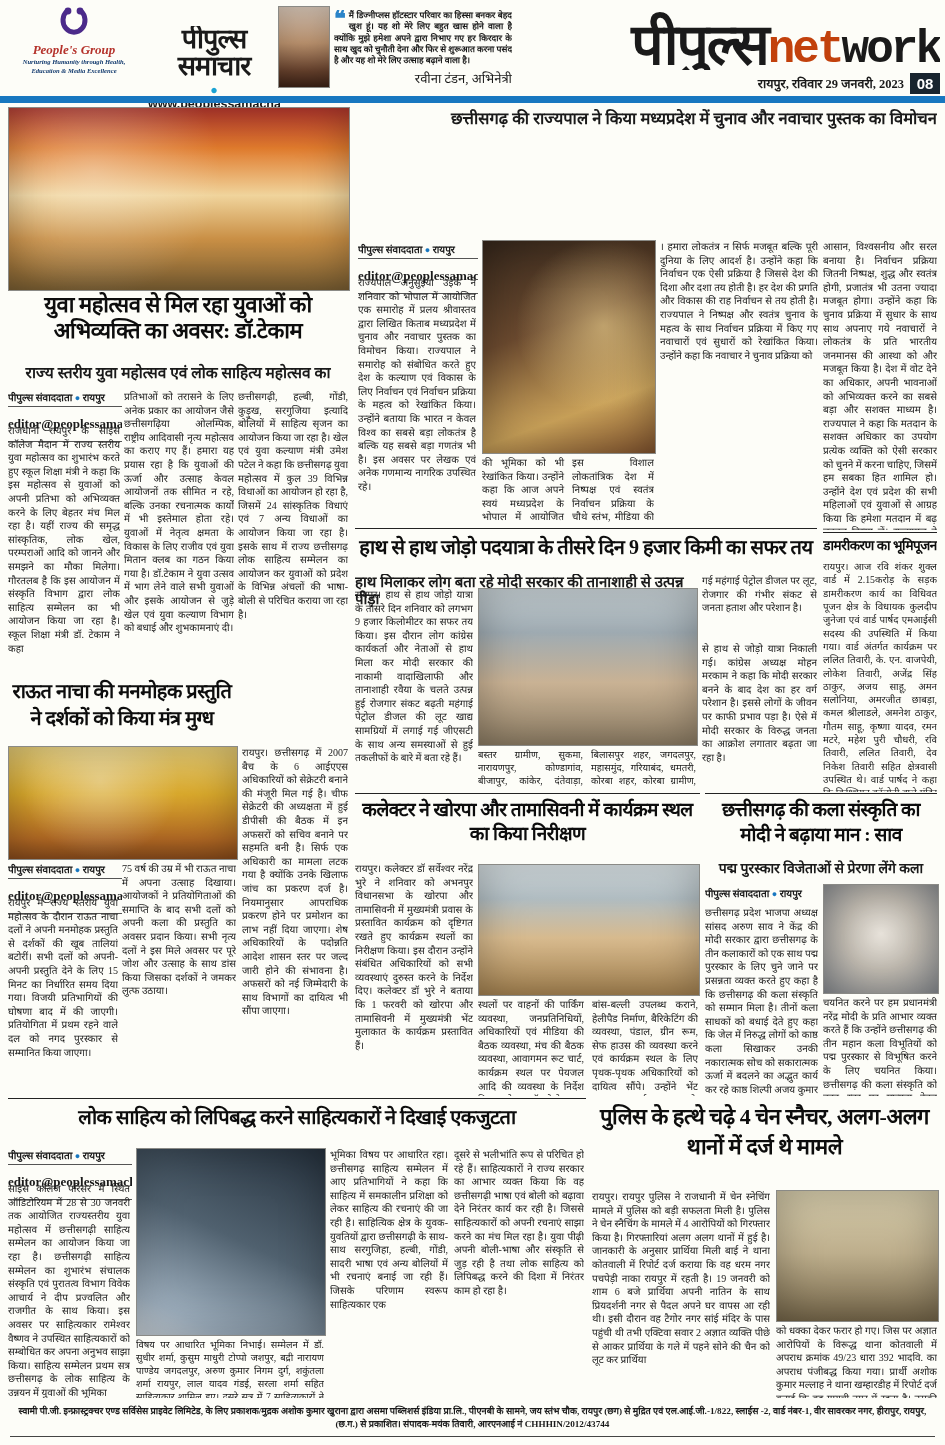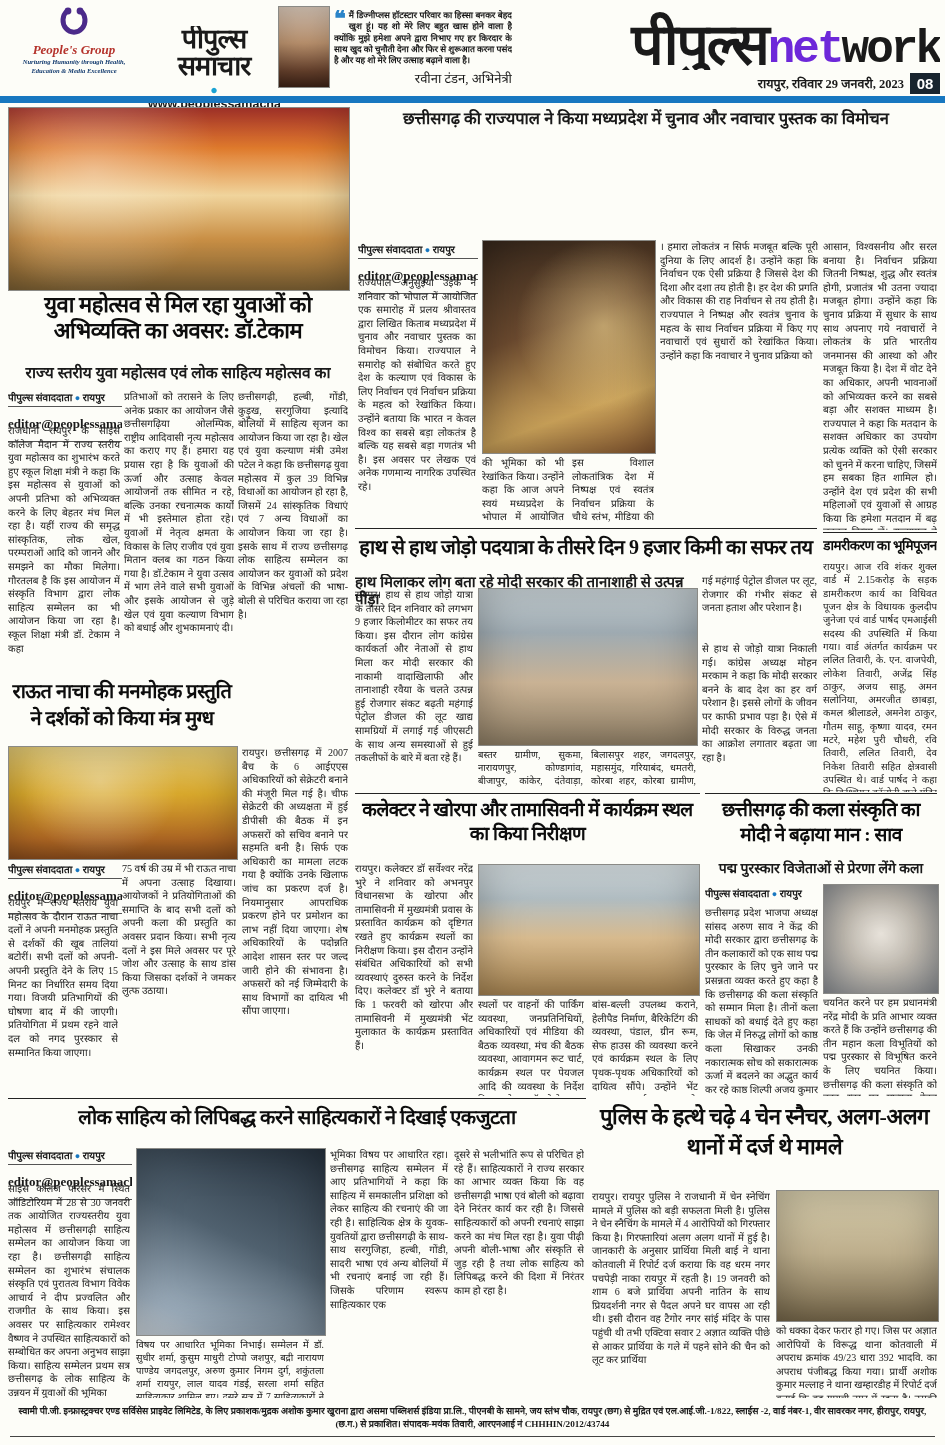--- a/index.html
+++ b/index.html
@@ -30,21 +30,21 @@
   .pg-tag{font-size:6.6px;color:#123a6e;font-weight:bold;font-style:italic;text-align:center;line-height:1.3;}
   .paper-title{font-weight:bold;font-size:27px;text-align:center;letter-spacing:-1px;line-height:1;}
   .paper-url{font-weight:bold;font-size:12.5px;text-align:center;font-family:"Liberation Sans",sans-serif;}
   .paper-url .b{color:#1ba3d4;}
   .quote-text{font-size:8.7px;font-weight:bold;line-height:1.3;text-align:justify;}
   .quote-attr{font-size:13px;font-weight:normal;text-align:right;margin-top:2px;}
   .quote-mark{color:#2a84c8;font-size:22px;line-height:.8;float:left;margin-right:3px;}
   .mast{display:flex;align-items:flex-end;justify-content:flex-end;}
   .mast .hi{font-size:57px;font-weight:bold;letter-spacing:-2px;line-height:.9;}
   .mast .mono{font-family:"Liberation Mono","DejaVu Sans Mono",monospace;font-size:46px;font-weight:bold;line-height:.85;letter-spacing:-3px;}
-  .mast .net{color:#6d28d9;}
+  .mast .net{color:#c2410c;}
   .dl{display:flex;align-items:center;justify-content:flex-end;gap:6px;}
   .dl .date{font-weight:bold;font-size:12.5px;}
   .pagebox{background:#18242e;color:#fff;font-weight:bold;font-size:15px;width:30px;height:21px;
            display:flex;align-items:center;justify-content:center;font-family:"Liberation Sans",sans-serif;}
   .bluebar{position:absolute;left:0;top:96px;width:945px;height:7px;background:#1877c0;}
   .footer-line{position:absolute;left:0;width:945px;text-align:center;font-size:9.2px;font-weight:bold;}
 </style>
 </head>
 <body>
 
@@ -88,21 +88,21 @@
 
   <div class="photo ph-youth" style="left:8px;top:107px;width:340px;height:182px;"></div>
   <div class="abs headline" style="left:8px;top:292px;width:340px;height:66px;font-size:22px;line-height:1.2;">युवा महोत्सव से मिल रहा युवाओं को अभिव्यक्ति का अवसर: डॉ.टेकाम</div>
   <div class="abs subhead" style="left:8px;top:361px;width:340px;height:24px;font-size:15.5px;">राज्य स्तरीय युवा महोत्सव एवं लोक साहित्य महोत्सव का आगाज</div>
   <div class="abs byline" style="left:8px;top:390px;width:114px;"><span>पीपुल्स संवाददाता</span> <span class="dot">●</span> <span>रायपुर</span></div>
   <div class="abs email" style="left:8px;top:406px;width:114px;">editor@peoplessamachar.co.in</div>
   <div class="abs body" style="left:8px;top:424px;width:112px;height:248px;">राजधानी रायपुर के साइंस कॉलेज मैदान में राज्य स्तरीय युवा महोत्सव का शुभारंभ करते हुए स्कूल शिक्षा मंत्री ने कहा कि इस महोत्सव से युवाओं को अपनी प्रतिभा को अभिव्यक्त करने के लिए बेहतर मंच मिल रहा है। यहीं राज्य की समृद्ध सांस्कृतिक, लोक खेल, परम्पराओं आदि को जानने और समझने का मौका मिलेगा। गौरतलब है कि इस आयोजन में संस्कृति विभाग द्वारा लोक साहित्य सम्मेलन का भी आयोजन किया जा रहा है। स्कूल शिक्षा मंत्री डॉ. टेकाम ने कहा</div>
   <div class="abs body" style="left:124px;top:390px;width:110px;height:282px;">प्रतिभाओं को तरासने के लिए अनेक प्रकार का आयोजन जैसे छत्तीसगढ़िया ओलम्पिक, राष्ट्रीय आदिवासी नृत्य महोत्सव का कराए गए हैं। हमारा यह प्रयास रहा है कि युवाओं की ऊर्जा और उत्साह केवल आयोजनों तक सीमित न रहे, बल्कि उनका रचनात्मक कार्यों में भी इस्तेमाल होता रहे। युवाओं में नेतृत्व क्षमता के विकास के लिए राजीव एवं युवा मितान क्लब का गठन किया गया है। डॉ.टेकाम ने युवा उत्सव में भाग लेने वाले सभी युवाओं और इसके आयोजन से जुड़े खेल एवं युवा कल्याण विभाग को बधाई और शुभकामनाएं दी।</div>
   <div class="abs body" style="left:238px;top:390px;width:110px;height:282px;">छत्तीसगढ़ी, हल्बी, गोंडी, कुड़ुख, सरगुजिया इत्यादि बोलियों में साहित्य सृजन का आयोजन किया जा रहा है। खेल एवं युवा कल्याण मंत्री उमेश पटेल ने कहा कि छत्तीसगढ़ युवा महोत्सव में कुल 39 विभिन्न विधाओं का आयोजन हो रहा है, जिसमें 24 सांस्कृतिक विधाएं एवं 7 अन्य विधाओं का आयोजन किया जा रहा है। इसके साथ में राज्य छत्तीसगढ़ लोक साहित्य सम्मेलन का आयोजन कर युवाओं को प्रदेश के विभिन्न अंचलों की भाषा-बोली से परिचित कराया जा रहा है।</div>
 
-  <div class="abs kicker" style="left:355px;top:106px;width:582px;height:24px;font-size:16.5px;">छत्तीसगढ़ की राज्यपाल ने किया मध्यप्रदेश में चुनाव और नवाचार पुस्तक का विमोचन</div>
+  <div class="abs kicker" style="left:355px;top:106px;width:582px;height:24px;font-size:16.5px;text-align:right;">छत्तीसगढ़ की राज्यपाल ने किया मध्यप्रदेश में चुनाव और नवाचार पुस्तक का विमोचन</div>
   <div class="abs byline" style="left:358px;top:242px;width:120px;"><span>पीपुल्स संवाददाता</span> <span class="dot">●</span> <span>रायपुर</span></div>
   <div class="abs email" style="left:358px;top:258px;width:120px;">editor@peoplessamachar.co.in</div>
   <div class="abs body" style="left:358px;top:276px;width:118px;height:254px;">राज्यपाल अनुसुईया उइके ने शनिवार को भोपाल में आयोजित एक समारोह में प्रलय श्रीवास्तव द्वारा लिखित किताब मध्यप्रदेश में चुनाव और नवाचार पुस्तक का विमोचन किया। राज्यपाल ने समारोह को संबोधित करते हुए देश के कल्याण एवं विकास के लिए निर्वाचन एवं निर्वाचन प्रक्रिया के महत्व को रेखांकित किया। उन्होंने बताया कि भारत न केवल विश्व का सबसे बड़ा लोकतंत्र है बल्कि यह सबसे बड़ा गणतंत्र भी है। इस अवसर पर लेखक एवं अनेक गणमान्य नागरिक उपस्थित रहे।</div>
   <div class="photo ph-main" style="left:482px;top:240px;width:172px;height:212px;"></div>
   <div class="abs body two-col" style="left:482px;top:456px;width:172px;height:74px;">की भूमिका को भी रेखांकित किया। उन्होंने कहा कि आज अपने स्वयं मध्यप्रदेश के भोपाल में आयोजित इस विशाल लोकतांत्रिक देश में निष्पक्ष एवं स्वतंत्र निर्वाचन प्रक्रिया के चौथे स्तंभ, मीडिया की भूमिका का विशेष महत्व है।</div>
   <div class="abs body" style="left:660px;top:240px;width:158px;height:290px;">। हमारा लोकतंत्र न सिर्फ मजबूत बल्कि पूरी दुनिया के लिए आदर्श है। उन्होंने कहा कि निर्वाचन एक ऐसी प्रक्रिया है जिससे देश की दिशा और दशा तय होती है। हर देश की प्रगति और विकास की राह निर्वाचन से तय होती है। राज्यपाल ने निष्पक्ष और स्वतंत्र चुनाव के महत्व के साथ निर्वाचन प्रक्रिया में किए गए नवाचारों एवं सुधारों को रेखांकित किया। उन्होंने कहा कि नवाचार ने चुनाव प्रक्रिया को</div>
   <div class="abs body" style="left:823px;top:240px;width:114px;height:290px;">आसान, विश्वसनीय और सरल बनाया है। निर्वाचन प्रक्रिया जितनी निष्पक्ष, शुद्ध और स्वतंत्र होगी, प्रजातंत्र भी उतना ज्यादा मजबूत होगा। उन्होंने कहा कि चुनाव प्रक्रिया में सुधार के साथ साथ अपनाए गये नवाचारों ने लोकतंत्र के प्रति भारतीय जनमानस की आस्था को और मजबूत किया है। देश में वोट देने का अधिकार, अपनी भावनाओं को अभिव्यक्त करने का सबसे बड़ा और सशक्त माध्यम है। राज्यपाल ने कहा कि मतदान के सशक्त अधिकार का उपयोग प्रत्येक व्यक्ति को ऐसी सरकार को चुनने में करना चाहिए, जिसमें हम सबका हित शामिल हो। उन्होंने देश एवं प्रदेश की सभी महिलाओं एवं युवाओं से आग्रह किया कि हमेशा मतदान में बढ़ चढ़कर हिस्सा लें। राज्यपाल ने श्री प्रलय श्रीवास्तव की पुस्तक के लेखन को सराहनीय बताते हुए उन्हें बधाई एवं शुभकामनाएं दीं।</div>
 
   <div class="rule" style="left:823px;top:532px;width:114px;"></div>
   <div class="abs headline" style="left:823px;top:536px;width:114px;height:22px;font-size:13.5px;">डामरीकरण का भूमिपूजन</div>

